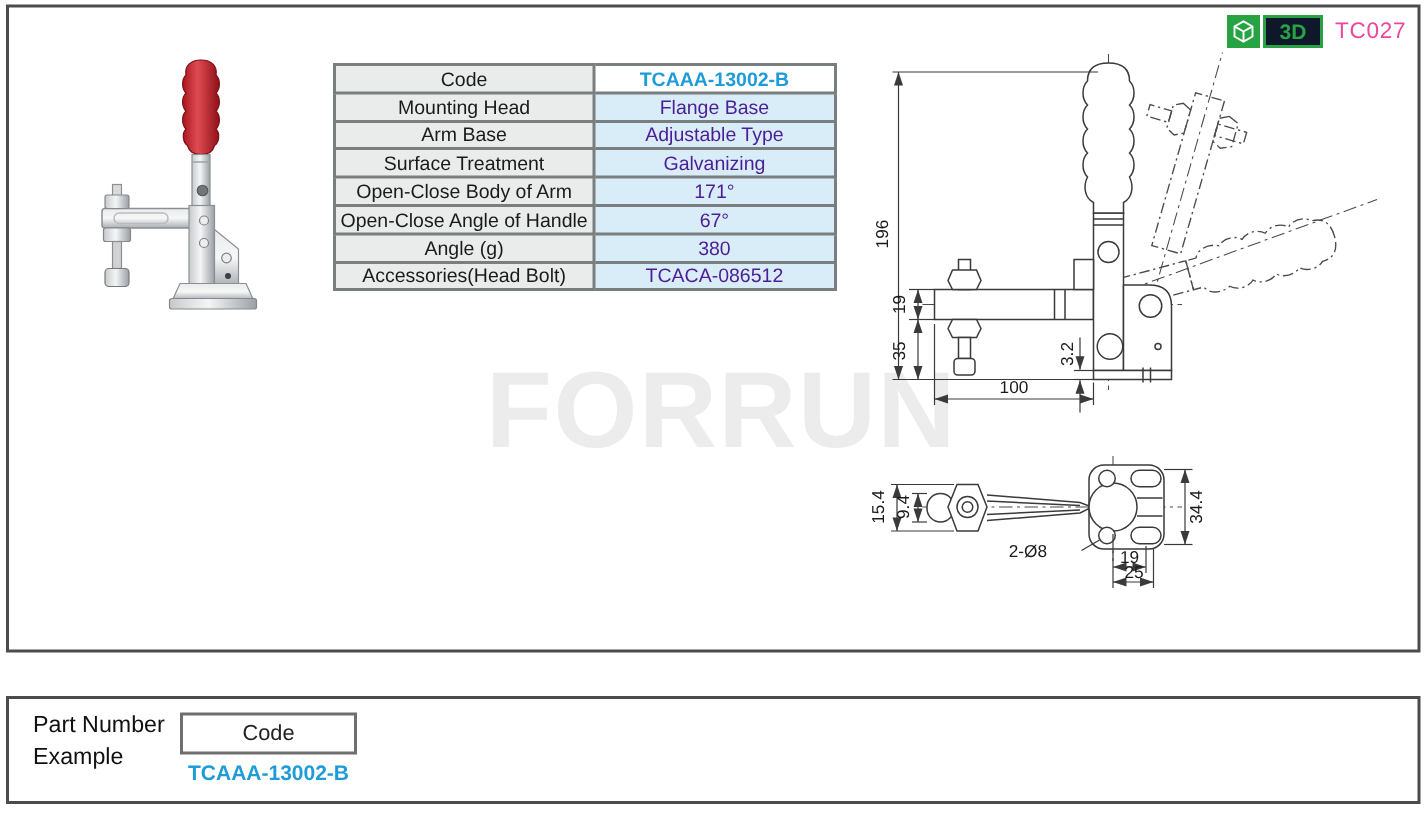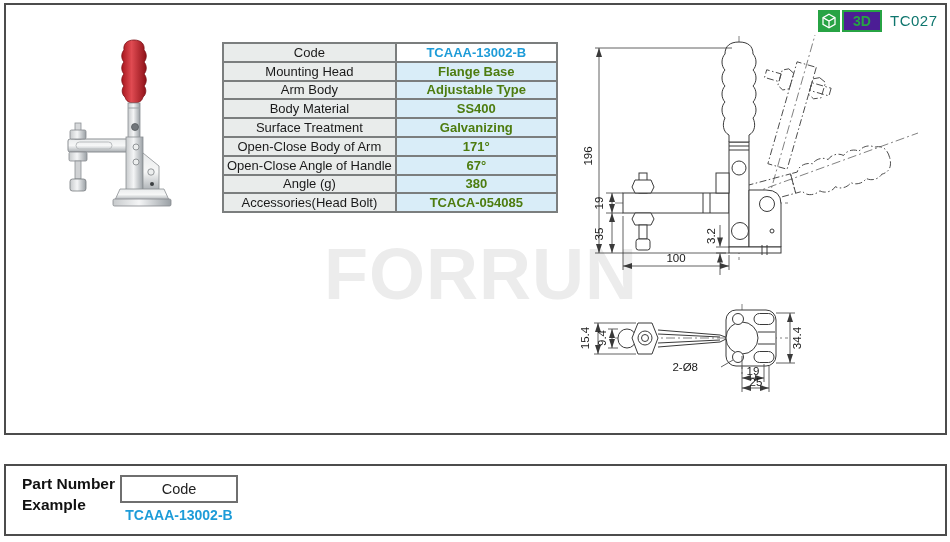--- a/index.html
+++ b/index.html
@@ -9,44 +9,44 @@
   .frame-bottom{position:absolute;left:4px;top:464px;width:939px;height:68px;border:2px solid #4c4c4c;background:#fff;}
 
   
   .watermark{position:absolute;left:318px;top:228px;font-size:72px;font-weight:bold;
              color:#ececec;letter-spacing:1px;z-index:0;user-select:none;}
 
   
   .badge{position:absolute;left:812px;top:5px;display:flex;align-items:center;z-index:3;}
   .badge-ico{width:22px;height:22px;background:#27a344;display:flex;align-items:center;justify-content:center;}
   .badge-txt{width:36px;height:18px;border:2px solid #27a344;margin-left:2px;color:#27a344;
-             font-weight:bold;font-size:14px;display:flex;align-items:center;justify-content:center;background:#4c1d95;}
-  .pcode{position:absolute;left:884px;top:7px;font-size:15px;letter-spacing:.5px;color:#0f766e;z-index:3;}
+             font-weight:bold;font-size:14px;display:flex;align-items:center;justify-content:center;background:#0f172a;}
+  .pcode{position:absolute;left:884px;top:7px;font-size:15px;letter-spacing:.5px;color:#ec4899;z-index:3;}
 
   
   .photo{position:absolute;left:50px;top:30px;z-index:2;}
 
   
   table.spec{position:absolute;left:216px;top:37px;border-collapse:collapse;z-index:2;background:#fff;}
   table.spec td{border:2px solid #7b7e7e;height:16.8px;padding:0 3px;font-size:13px;text-align:center;white-space:nowrap;}
   td.lbl{background:#e9eceb;width:160px;color:#1a1a1a;}
-  td.val{background:#d9edf8;width:153px;color:#4d7c0f;font-weight:bold;}
+  td.val{background:#d9edf8;width:153px;color:#4c1d95;}
   tr.code-row td.val{background:#ffffff;color:#1e9cd8;font-weight:bold;}
 
   
   .draw{position:absolute;left:564px;top:25px;z-index:1;}
   .ln{fill:none;stroke:#3a3a3a;stroke-width:1;}
   .lnf{fill:#fff;stroke:#3a3a3a;stroke-width:1;}
   .cl{fill:none;stroke:#4a4a4a;stroke-width:.7;stroke-dasharray:9,3,2,3;}
   .gh{fill:none;stroke:#4a4a4a;stroke-width:.9;stroke-dasharray:7,2.5,1.5,2.5;}
   .dm{fill:none;stroke:#3a3a3a;stroke-width:.8;}
   .dt{font-size:11.5px;fill:#1a1a1a;}
 
   
-  .pn-title{position:absolute;left:16px;top:7px;font-size:15.5px;font-weight:bold;line-height:21px;color:#111;}
+  .pn-title{position:absolute;left:16px;top:7px;font-size:15.5px;font-weight:normal;line-height:21px;color:#111;}
   .code-box{position:absolute;left:114px;top:9px;width:114px;height:24px;border:2px solid #6f6f6f;background:#fff;
             display:flex;align-items:center;justify-content:center;font-size:14.5px;color:#222;}
   .code-val{position:absolute;left:114px;top:41px;width:118px;text-align:center;font-size:14px;
             color:#1e9cd8;font-weight:600;}
 </style>
 </head>
 <body>
 
 <div class="page">
 
@@ -117,46 +117,42 @@
       <tbody>
         <tr class="code-row">
           <td class="lbl">Code</td>
           <td class="val">TCAAA-13002-B</td>
           </tr>
         <tr>
           <td class="lbl">Mounting Head</td>
           <td class="val">Flange Base</td>
           </tr>
         <tr>
-          <td class="lbl">Arm Body</td>
+          <td class="lbl">Arm Base</td>
           <td class="val">Adjustable Type</td>
-          </tr>
-        <tr>
-          <td class="lbl">Body Material</td>
-          <td class="val">SS400</td>
           </tr>
         <tr>
           <td class="lbl">Surface Treatment</td>
           <td class="val">Galvanizing</td>
           </tr>
         <tr>
           <td class="lbl">Open-Close Body of Arm</td>
           <td class="val">171°</td>
           </tr>
         <tr>
           <td class="lbl">Open-Close  Angle of Handle</td>
           <td class="val">67°</td>
           </tr>
         <tr>
           <td class="lbl">Angle (g)</td>
           <td class="val">380</td>
           </tr>
         <tr>
           <td class="lbl">Accessories(Head Bolt)</td>
-          <td class="val">TCACA-054085</td>
+          <td class="val">TCACA-086512</td>
           </tr>
       </tbody>
     </table>
 
     <svg class="draw" width="380" height="380" viewBox="0 0 380 380">
       <defs>
         <marker id="ar" viewBox="0 0 10 8" markerWidth="10" markerHeight="8" refX="9.5" refY="4" orient="auto-start-reverse" markerUnits="userSpaceOnUse">
           <path d="M0.5,1 L9.5,4 L0.5,7 Z" fill="#3a3a3a"></path>
         </marker>
       </defs>

